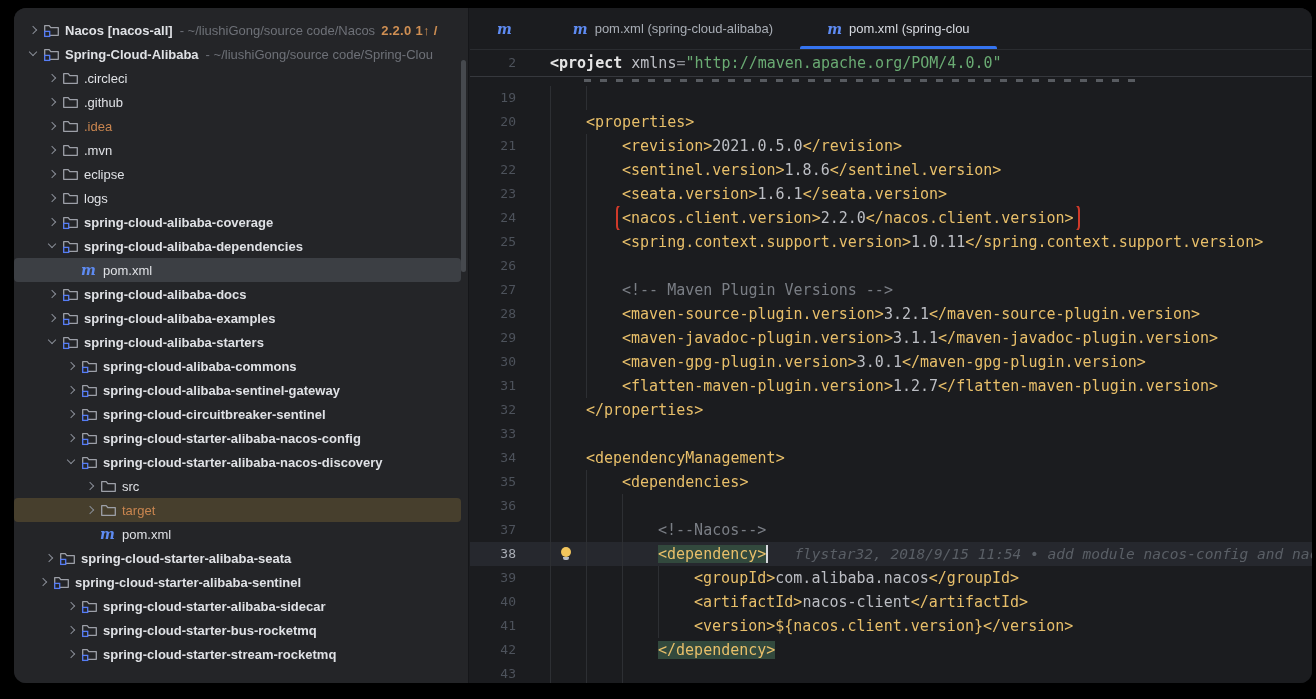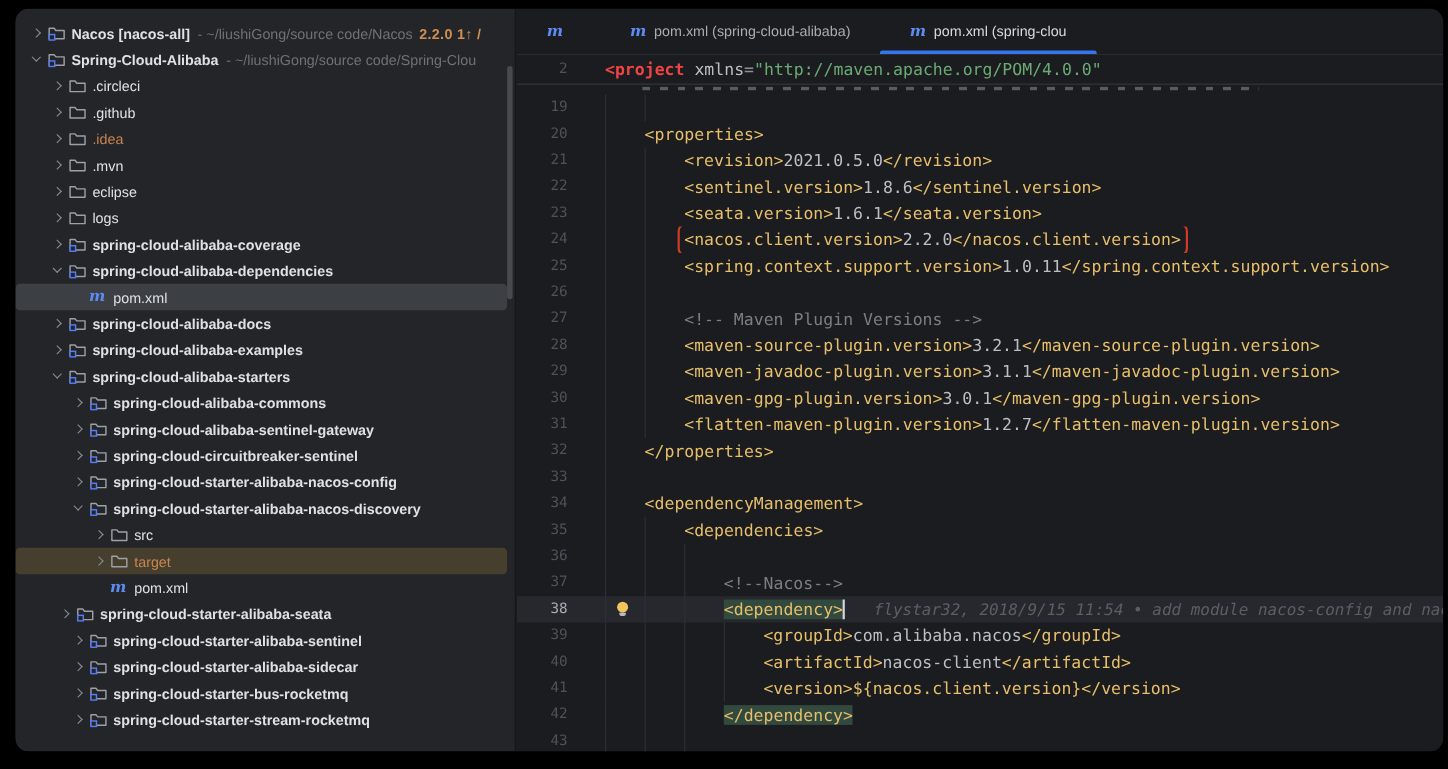--- a/index.html
+++ b/index.html
@@ -59,21 +59,21 @@
   .ct { flex:1; overflow:hidden; }
   .sticky-row { border-bottom:1px solid #36383d; height:27px; }
   .sticky-row .cl { height:26px; line-height:26px; }
   .partial-strip { height:9px; overflow:hidden; position:relative; }
   .partial-strip::after { content:""; position:absolute; left:114px; width:560px;
         top:2px; height:3px;
         background:repeating-linear-gradient(90deg,#8a8f96 0 7px,transparent 7px 16px);
         opacity:.55; }
 
   .tag  { color:#e8bf6a; }
-  .tagb { color:#ef4444; font-weight:bold; }
+  .tagb { color:#e5e5e5; font-weight:bold; }
   .taghl{ color:#e8bf6a; background:#32493d; }
   .tx   { color:#bcbec4; }
   .pl   { color:#bcbec4; }
   .attr { color:#bcbec4; }
   .op   { color:#8c8e94; }
   .str  { color:#6aab73; }
   .com  { color:#7a7e85; }
   .var  { color:#e8bf6a; }
 
   .redbox { outline:2px solid #d03a2a; outline-offset:4px; border-radius:1px; }
@@ -291,31 +291,31 @@
               <path d="M1.7 2.7 h4.5 l1.6 2 h7.5 v7.6 h-13.6 z" fill="none" stroke="#9da0a8" stroke-width="1.3" stroke-linejoin="round"></path>
             </svg>
           </span>
           <span class="tlabel orange">target</span>
         </div>
         <div class="trow" style="padding-left: 67px;">
           <span class="chev"></span>
           <span class="mico">m</span>
           <span class="tlabel">pom.xml</span>
         </div>
-        <div class="trow" style="padding-left: 36px;">
+        <div class="trow" style="padding-left: 26px;">
           <span class="chev right"></span>
           <span class="ticon">
             <svg width="17" height="15" viewBox="0 0 17 15">
               <path d="M1.7 2.7 h4.5 l1.6 2 h7.5 v7.6 h-13.6 z" fill="none" stroke="#9da0a8" stroke-width="1.3" stroke-linejoin="round"></path>
               <rect x="1.7" y="8.4" width="5" height="5" fill="#242528" stroke="#567df5" stroke-width="1.3"></rect>
             </svg>
           </span>
           <span class="tlabel b">spring-cloud-starter-alibaba-seata</span>
         </div>
-        <div class="trow" style="padding-left: 48px;">
+        <div class="trow" style="padding-left: 20px;">
           <span class="chev right"></span>
           <span class="ticon">
             <svg width="17" height="15" viewBox="0 0 17 15">
               <path d="M1.7 2.7 h4.5 l1.6 2 h7.5 v7.6 h-13.6 z" fill="none" stroke="#9da0a8" stroke-width="1.3" stroke-linejoin="round"></path>
               <rect x="1.7" y="8.4" width="5" height="5" fill="#242528" stroke="#567df5" stroke-width="1.3"></rect>
             </svg>
           </span>
           <span class="tlabel b">spring-cloud-starter-alibaba-sentinel</span>
         </div>
         <div class="trow" style="padding-left: 48px;">

